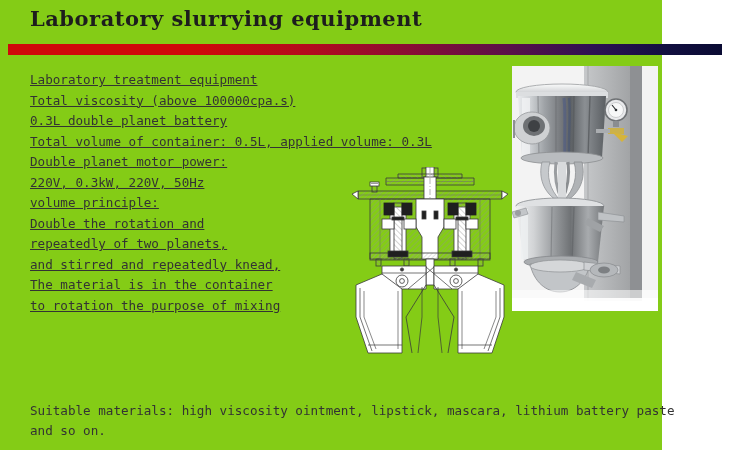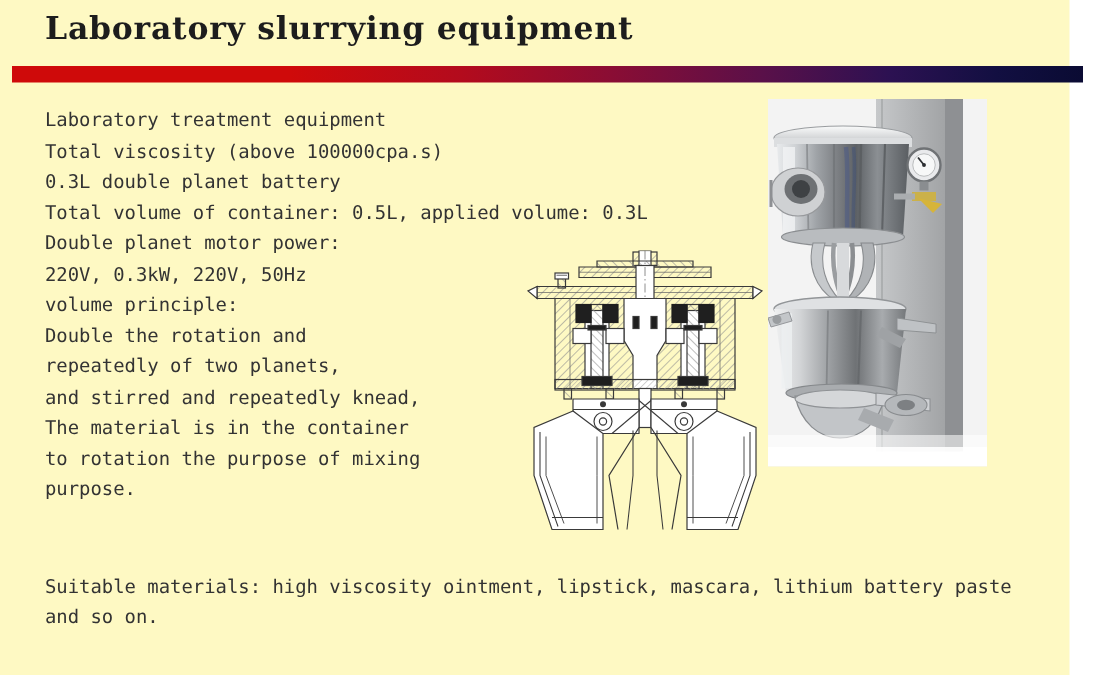--- a/index.html
+++ b/index.html
@@ -13,22 +13,22 @@
     position: relative;
     overflow: hidden;
     font-family: "DejaVu Sans Mono", "Liberation Mono", monospace;
     color: #2a2a2a;
   }
 
   
   #page {
     position: absolute;
     left: 0; top: 0;
-    width: 713px; height: 450px;
-    background: #fef9c3;
+    width: 662px; height: 450px;
+    background: #84cc16;
   }
 
   
   #title {
     position: absolute;
     left: 30px;
     top: 6px;
     font-family: "DejaVu Serif", "Liberation Serif", serif;
     font-size: 21px;
     font-weight: 700;
@@ -59,27 +59,27 @@
   #spec-text {
     position: absolute;
     left: 30px;
     top: 70px;
     width: 330px;
     font-size: 12.6px;
     line-height: 20.5px;
     white-space: nowrap;
     color: #333333;
   }
-  #spec-text .line { display: block; }
+  #spec-text .line { display: block; text-decoration: underline; }
 
   
   #note {
     position: absolute;
     left: 30px;
-    top: 381px;
+    top: 401px;
     width: 680px;
     font-size: 12.6px;
     line-height: 19.5px;
     color: #333333;
   }
   #note .line { display: block; white-space: nowrap; }
 
   
   #drawing {
     position: absolute;
@@ -117,21 +117,20 @@
     <span class="line">0.3L double planet battery</span>
     <span class="line">Total volume of container: 0.5L, applied volume: 0.3L</span>
     <span class="line">Double planet motor power:</span>
     <span class="line">220V, 0.3kW, 220V, 50Hz</span>
     <span class="line">volume principle:</span>
     <span class="line">Double the rotation and</span>
     <span class="line">repeatedly of two planets,</span>
     <span class="line">and stirred and repeatedly knead,</span>
     <span class="line">The material is in the container</span>
     <span class="line">to rotation the purpose of mixing</span>
-    <span class="line">purpose.</span>
   </div>
 
   <div id="drawing">
     <svg width="172" height="190" viewBox="0 0 172 190" xmlns="http://www.w3.org/2000/svg">
       <defs>
         <pattern id="hatchR" width="4" height="4" patternTransform="rotate(45)" patternUnits="userSpaceOnUse">
           <line x1="0" y1="0" x2="0" y2="4" stroke="#909090" stroke-width="0.8"></line>
         </pattern>
         <pattern id="hatchL" width="4" height="4" patternTransform="rotate(-45)" patternUnits="userSpaceOnUse">
           <line x1="0" y1="0" x2="0" y2="4" stroke="#909090" stroke-width="0.8"></line>

